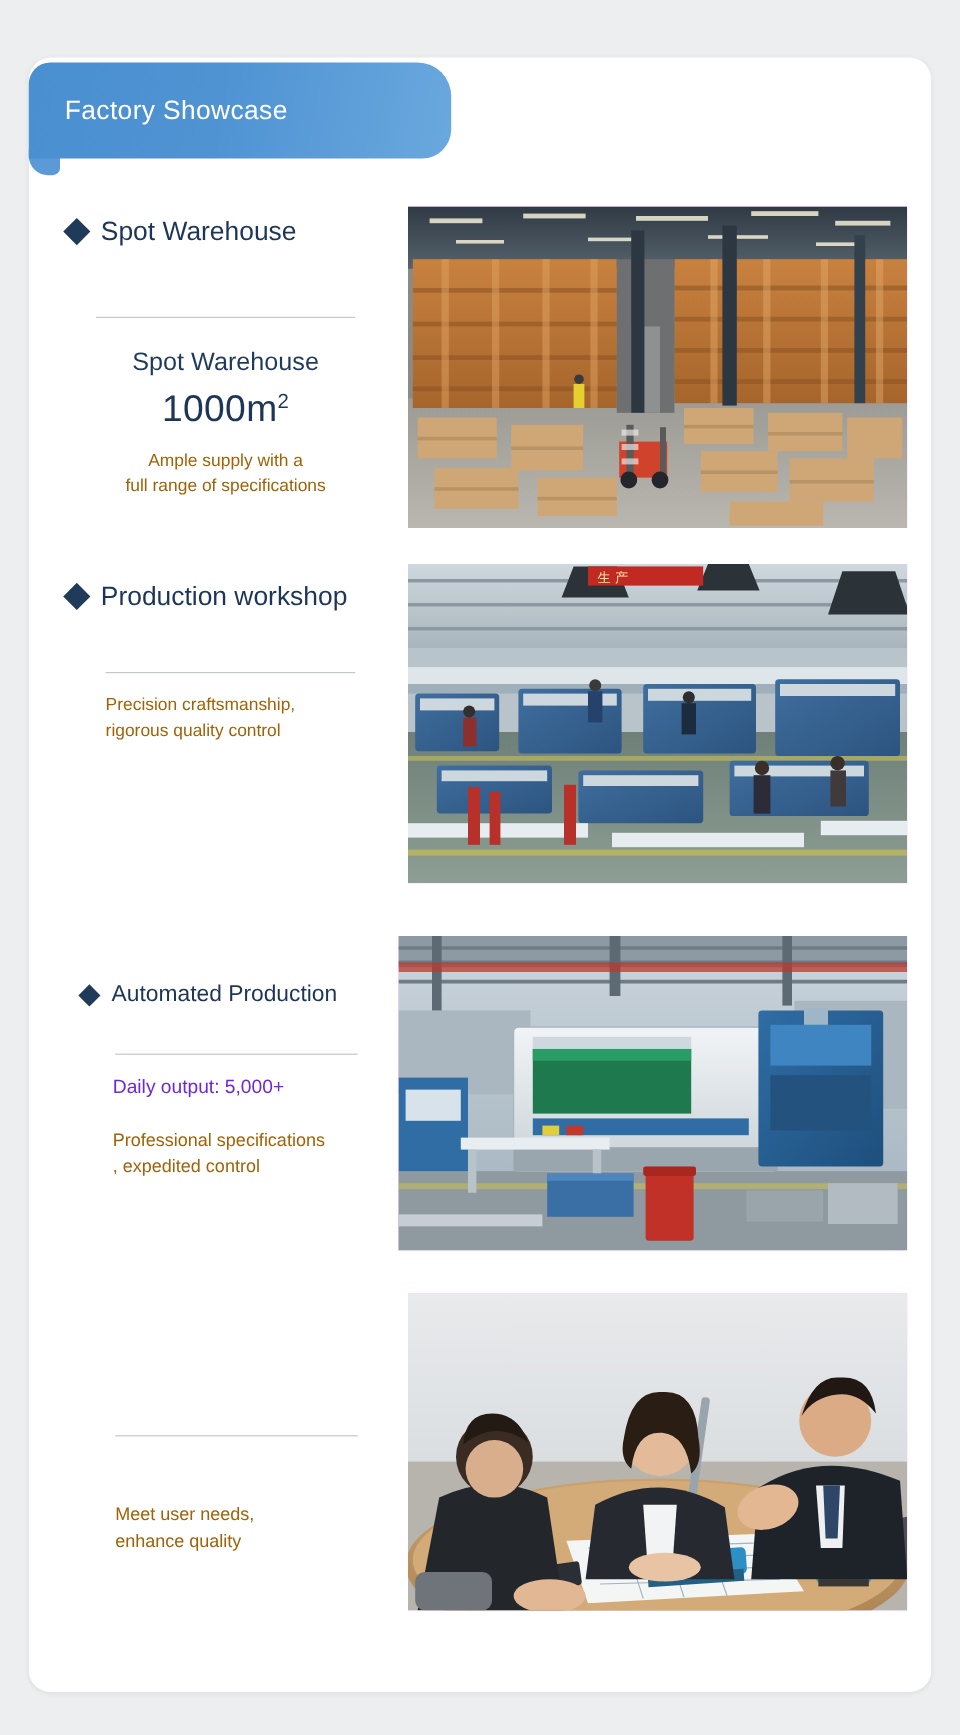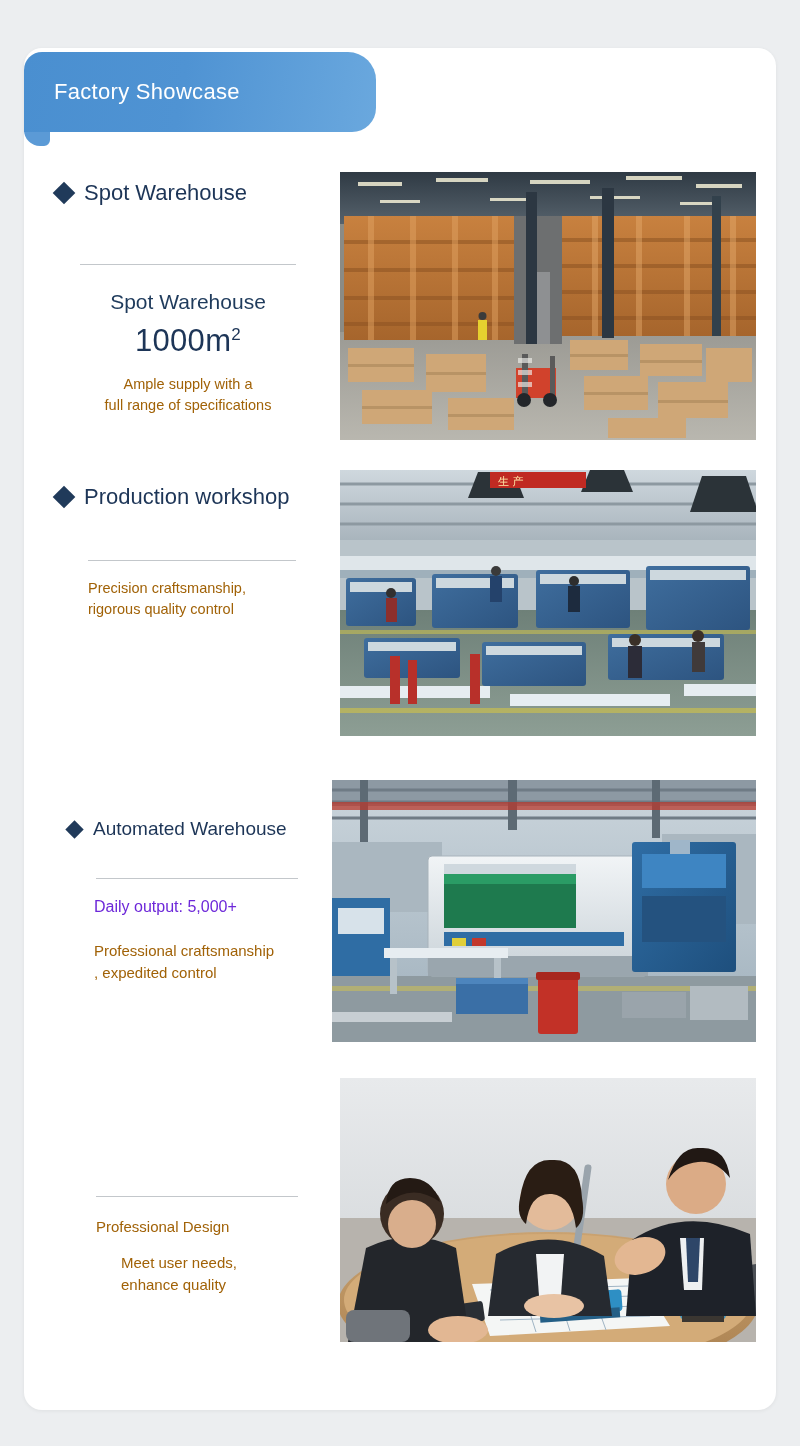--- a/index.html
+++ b/index.html
@@ -370,29 +370,29 @@
 
         <rect x="0" y="238" width="416" height="5" fill="#d8c840" opacity="0.55"></rect>
       </svg>
     </div>
   </div>
 
   <div class="section" style="left:24px; top:782px; width:752px; height:282px;">
 
     <div class="head-row" style="position:absolute; left:44px; top:36px;">
       <span class="diamond small"></span>
-      <span class="head-text sm">Automated Warehouse</span>
+      <span class="head-text sm">Automated Production</span>
     </div>
 
     <div class="rule" style="position:absolute; left:72px; top:96px; width:202px;"></div>
 
     <div class="lead" style="position:absolute; left:70px; top:116px; width:260px;">Daily output: 5,000+</div>
 
     <div class="desc" style="position:absolute; left:70px; top:158px; width:262px; font-size:15px;">
-      <div>Professional craftsmanship</div>
+      <div>Professional specifications</div>
       <div>, expedited control</div>
     </div>
 
     <div class="photo" style="left:308px; top:-2px; width:424px; height:262px;">
       <svg width="424" height="262" viewBox="0 0 424 262">
         <defs>
           <linearGradient id="ap-bg" x1="0" y1="0" x2="0" y2="1">
             <stop offset="0%" stop-color="#cbd5dc"></stop>
               <stop offset="100%" stop-color="#9fb0bc"></stop>
           </linearGradient>
@@ -460,25 +460,22 @@
         <rect x="0" y="232" width="120" height="10" fill="#c7ced3"></rect>
       </svg>
     </div>
   </div>
 
   <div class="section" style="left:24px; top:1080px; width:752px; height:300px;">
 
 
     <div class="rule" style="position:absolute; left:72px; top:116px; width:202px;"></div>
 
-    <div class="desc" style="position:absolute; left:72px; top:136px; width:240px; font-size:15px;">
-      <div>Professional Design</div>
-    </div>
-
-    <div class="desc" style="position:absolute; left:72px; top:172px; width:240px; font-size:15px;margin-left:25px;">
+
+    <div class="desc" style="position:absolute; left:72px; top:172px; width:240px; font-size:15px;">
       <div>Meet user needs,</div>
       <div>enhance quality</div>
     </div>
 
     <div class="photo" style="left:316px; top:-2px; width:416px; height:264px;">
       <svg width="416" height="264" viewBox="0 0 416 264">
         <defs>
           <linearGradient id="rd-wall" x1="0" y1="0" x2="0" y2="1">
             <stop offset="0%" stop-color="#e8eaec"></stop>
               <stop offset="100%" stop-color="#cfd3d6"></stop>

